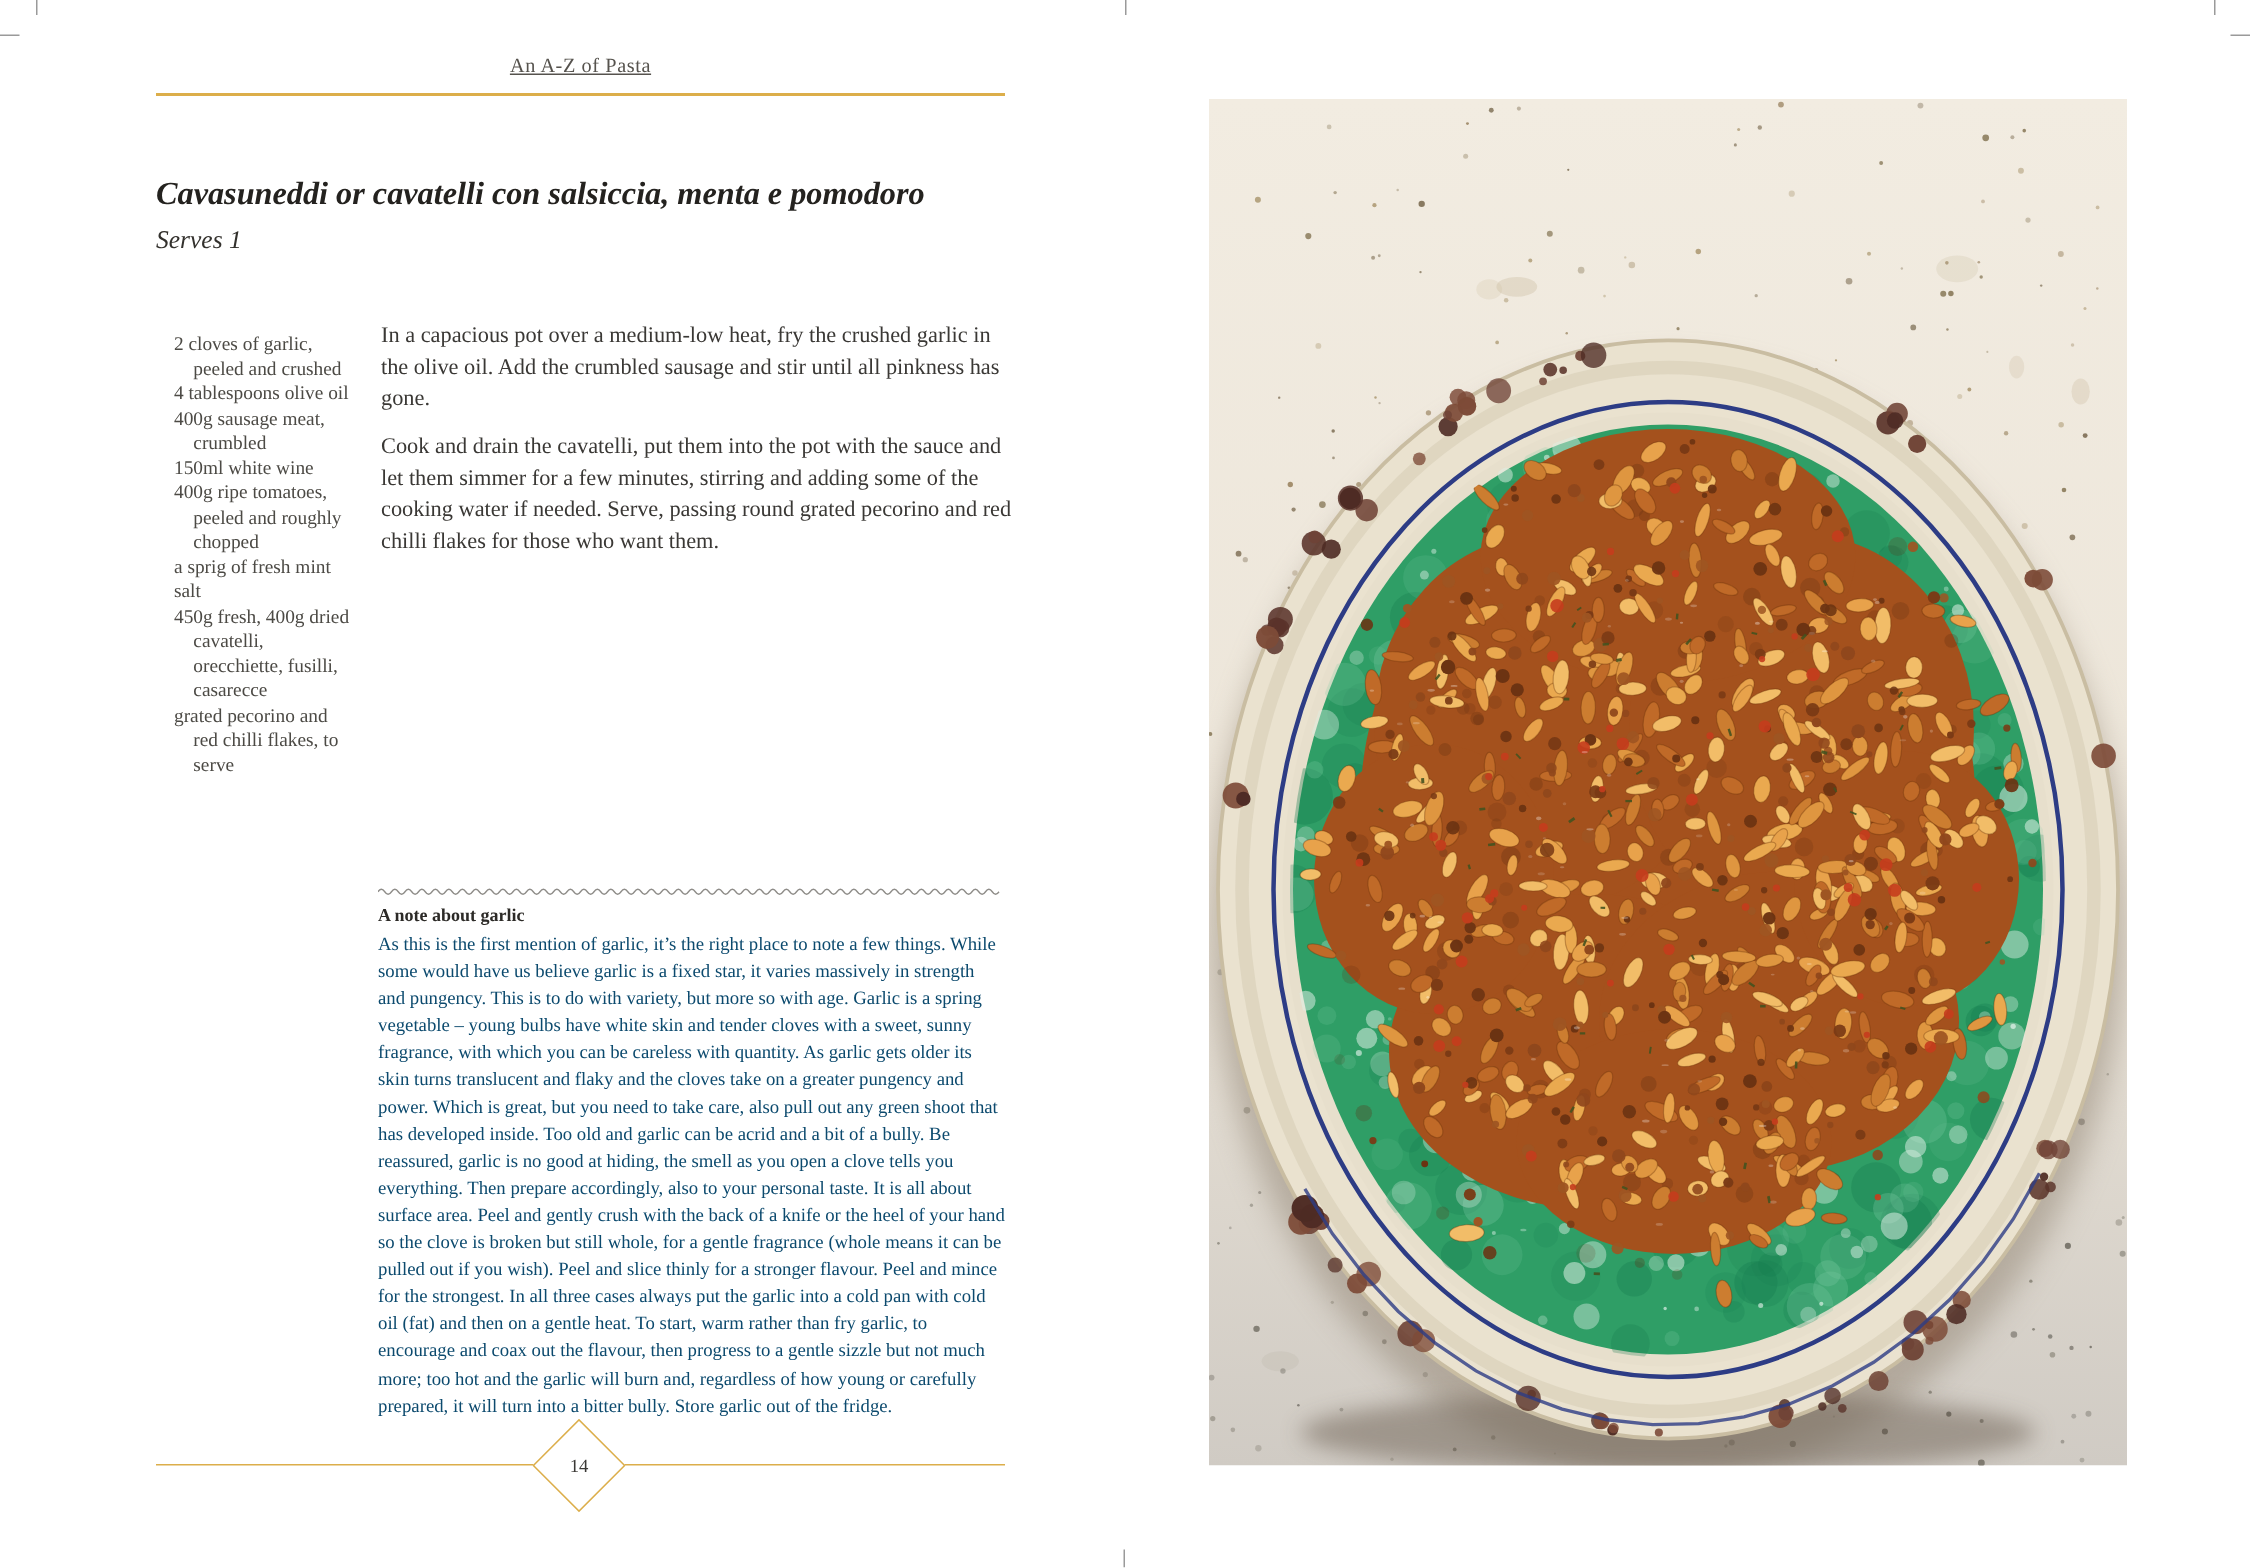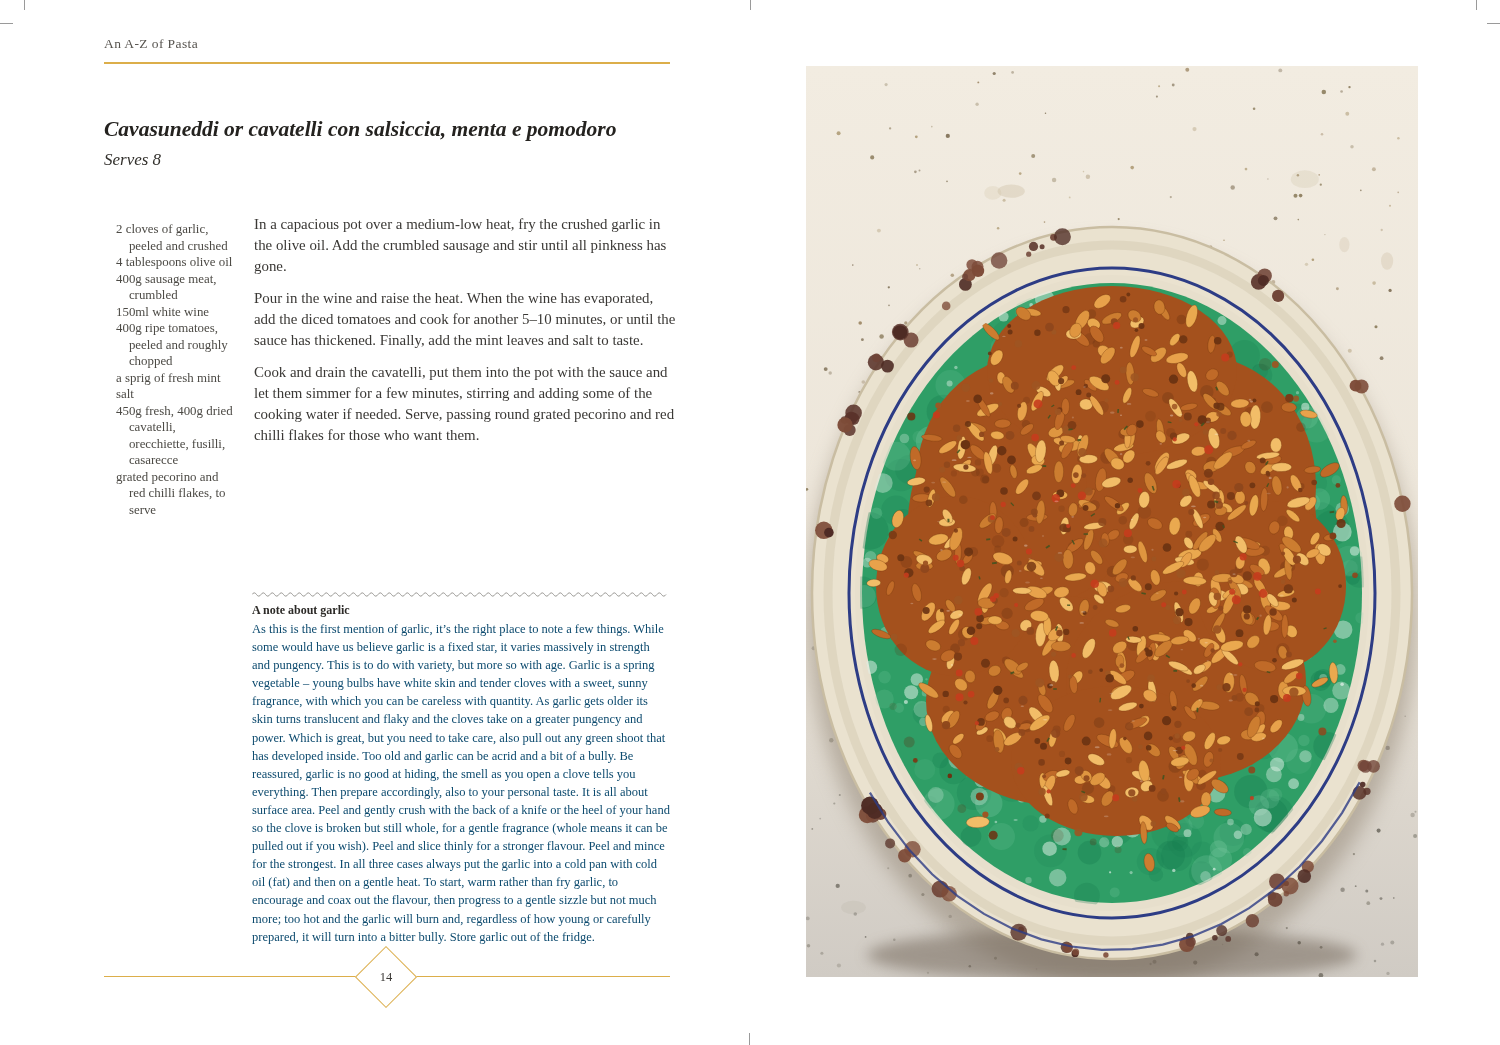--- a/index.html
+++ b/index.html
@@ -4,22 +4,22 @@
 <style>
   html,body{margin:0;padding:0;}
   body{
     width:1500px;height:1045px;position:relative;overflow:hidden;
     background:#ffffff;font-family:"Liberation Serif", serif;
   }
   .crop{position:absolute;background:#9a9a9a;}
 
   
   .running-head{
-    position:absolute;left:104px;top:36px;width:566px;
-    font-size:13.5px;letter-spacing:.4px;color:#56534e;
+    position:absolute;left:104px;top:36px;width:566px;text-align:center;
+    font-size:13.5px;letter-spacing:.4px;color:#56534e;text-decoration:underline;
   }
   .rule{position:absolute;height:1.5px;background:#dcae4a;}
   .rule-top{left:104px;top:62px;width:566px;}
   .rule-bottom{left:104px;top:976px;width:566px;height:1.2px;}
 
   .title-block{position:absolute;left:104px;top:116px;width:580px;}
   .title-it{font-style:italic;font-weight:700;font-size:21.5px;line-height:27px;color:#24221f;}
   .title-en{font-weight:700;font-size:21.5px;line-height:27px;color:#24221f;}
   .serves{font-style:italic;font-size:17px;color:#33312d;margin-top:7px;}
 
@@ -57,21 +57,21 @@
 <div class="crop" style="left:750px;top:0;width:1px;height:10px"></div>
 <div class="crop" style="left:1476px;top:0;width:1px;height:10px"></div>
 <div class="crop" style="left:1487px;top:23px;width:13px;height:1px"></div>
 <div class="crop" style="left:749px;top:1033px;width:1px;height:12px"></div>
 
 <div class="running-head">An A-Z of Pasta</div>
 <div class="rule rule-top gold-rule" style="background: rgb(220, 174, 74);"></div>
 
 <div class="title-block">
   <div class="title-it">Cavasuneddi or cavatelli con salsiccia, menta e pomodoro</div>
-  <div class="serves">Serves 8</div>
+  <div class="serves">Serves 1</div>
 </div>
 
 <div class="ingredients">2 cloves of garlic,
  peeled and crushed
 4 tablespoons olive oil
 400g sausage meat,
  crumbled
 150ml white wine
 400g ripe tomatoes,
  peeled and roughly
@@ -81,21 +81,20 @@
 450g fresh, 400g dried
  cavatelli,
  orecchiette, fusilli,
  casarecce
 grated pecorino and
  red chilli flakes, to
  serve</div>
 
 <div class="method">
   <p>In a capacious pot over a medium-low heat, fry the crushed garlic in the olive oil. Add the crumbled sausage and stir until all pinkness has gone.</p>
-  <p>Pour in the wine and raise the heat. When the wine has evaporated, add the diced tomatoes and cook for another 5–10 minutes, or until the sauce has thickened. Finally, add the mint leaves and salt to taste.</p>
   <p>Cook and drain the cavatelli, put them into the pot with the sauce and let them simmer for a few minutes, stirring and adding some of the cooking water if needed. Serve, passing round grated pecorino and red chilli flakes for those who want them.</p>
 </div>
 
 <div class="note">
   <svg width="418" height="9">
     <path id="wavy-path" fill="none" stroke="#8e8c88" stroke-width="0.9" d="M0 4.5 Q2.25 1.2 4.5 4.5 T9 4.5 T13.5 4.5 T18 4.5 T22.5 4.5 T27 4.5 T31.5 4.5 T36 4.5 T40.5 4.5 T45 4.5 T49.5 4.5 T54 4.5 T58.5 4.5 T63 4.5 T67.5 4.5 T72 4.5 T76.5 4.5 T81 4.5 T85.5 4.5 T90 4.5 T94.5 4.5 T99 4.5 T103.5 4.5 T108 4.5 T112.5 4.5 T117 4.5 T121.5 4.5 T126 4.5 T130.5 4.5 T135 4.5 T139.5 4.5 T144 4.5 T148.5 4.5 T153 4.5 T157.5 4.5 T162 4.5 T166.5 4.5 T171 4.5 T175.5 4.5 T180 4.5 T184.5 4.5 T189 4.5 T193.5 4.5 T198 4.5 T202.5 4.5 T207 4.5 T211.5 4.5 T216 4.5 T220.5 4.5 T225 4.5 T229.5 4.5 T234 4.5 T238.5 4.5 T243 4.5 T247.5 4.5 T252 4.5 T256.5 4.5 T261 4.5 T265.5 4.5 T270 4.5 T274.5 4.5 T279 4.5 T283.5 4.5 T288 4.5 T292.5 4.5 T297 4.5 T301.5 4.5 T306 4.5 T310.5 4.5 T315 4.5 T319.5 4.5 T324 4.5 T328.5 4.5 T333 4.5 T337.5 4.5 T342 4.5 T346.5 4.5 T351 4.5 T355.5 4.5 T360 4.5 T364.5 4.5 T369 4.5 T373.5 4.5 T378 4.5 T382.5 4.5 T387 4.5 T391.5 4.5 T396 4.5 T400.5 4.5 T405 4.5 T409.5 4.5 T414 4.5"></path>
   </svg>
   <h3>A note about garlic</h3>
   <p>As this is the first mention of garlic, it’s the right place to note a few things. While some would have us believe garlic is a fixed star, it varies massively in strength and pungency. This is to do with variety, but more so with age. Garlic is a spring vegetable – young bulbs have white skin and tender cloves with a sweet, sunny fragrance, with which you can be careless with quantity. As garlic gets older its skin turns translucent and flaky and the cloves take on a greater pungency and power. Which is great, but you need to take care, also pull out any green shoot that has developed inside. Too old and garlic can be acrid and a bit of a bully. Be reassured, garlic is no good at hiding, the smell as you open a clove tells you everything. Then prepare accordingly, also to your personal taste. It is all about surface area. Peel and gently crush with the back of a knife or the heel of your hand so the clove is broken but still whole, for a gentle fragrance (whole means it can be pulled out if you wish). Peel and slice thinly for a stronger flavour. Peel and mince for the strongest. In all three cases always put the garlic into a cold pan with cold oil (fat) and then on a gentle heat. To start, warm rather than fry garlic, to encourage and coax out the flavour, then progress to a gentle sizzle but not much more; too hot and the garlic will burn and, regardless of how young or carefully prepared, it will turn into a bitter bully. Store garlic out of the fridge.</p>
 </div>

